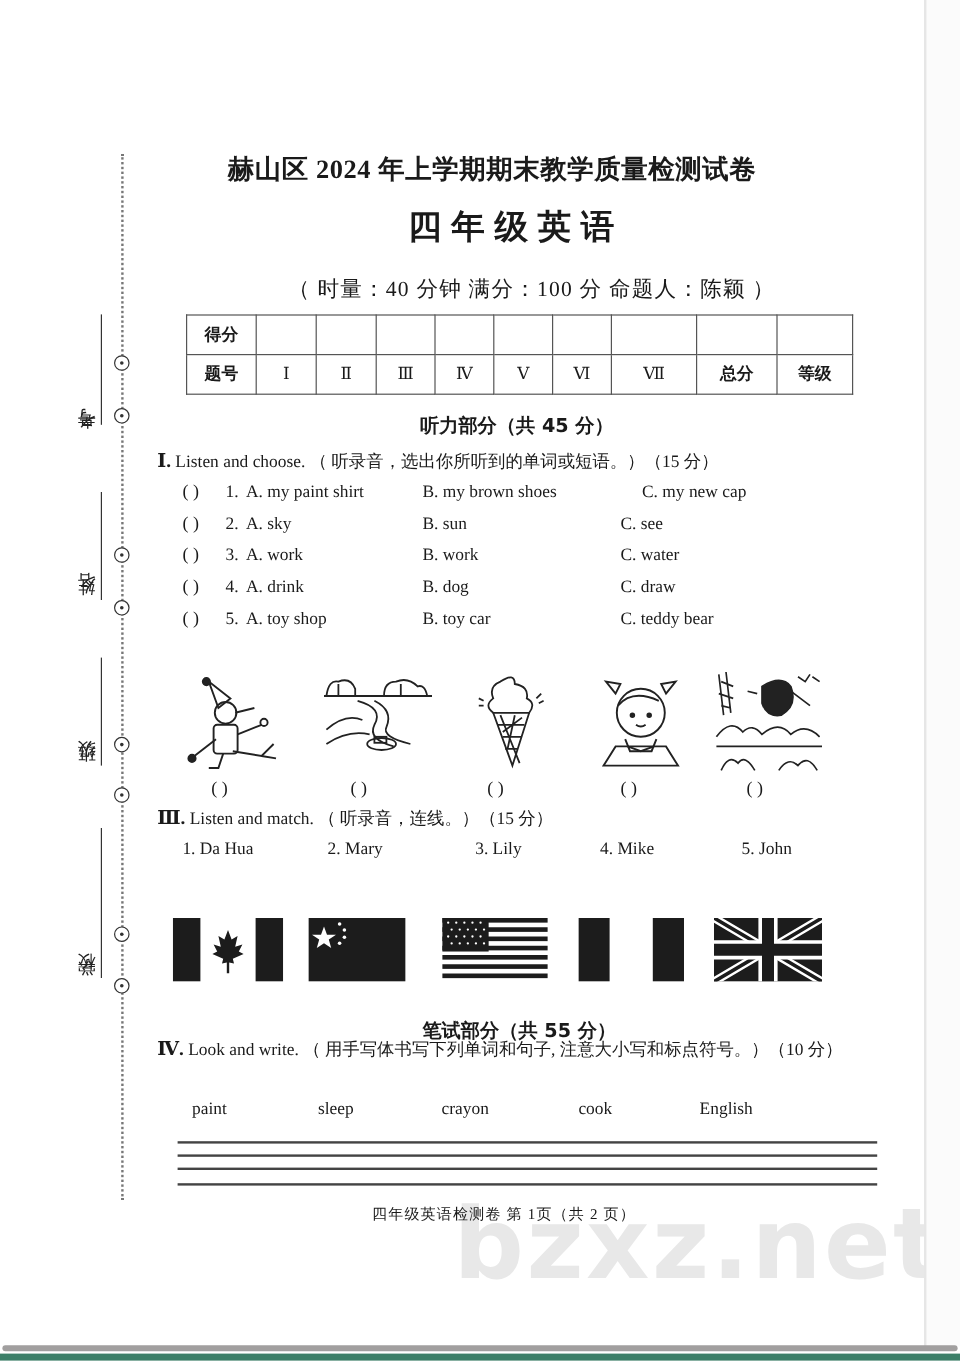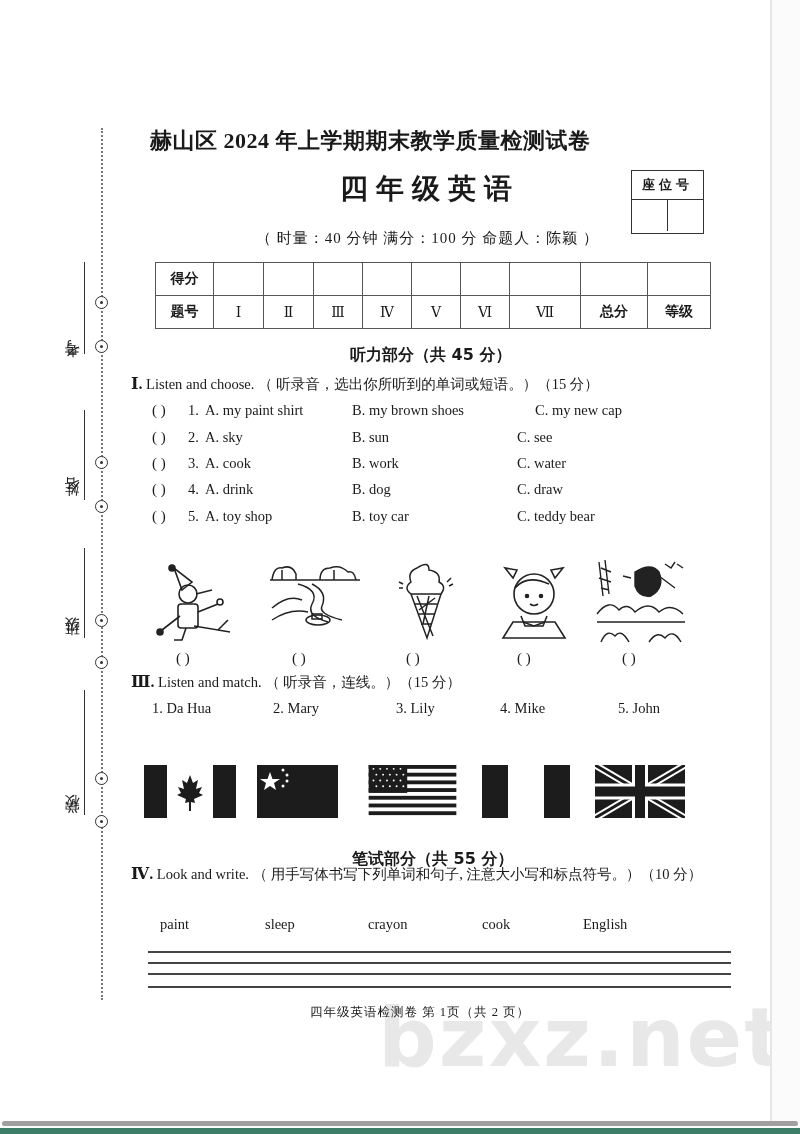--- a/index.html
+++ b/index.html
@@ -12,23 +12,23 @@
 
   
   .dotline{position:absolute;left:101px;top:128px;width:0;height:872px;border-left:2px dotted #777;}
   .hole{position:absolute;left:95px;width:11px;height:11px;border:1.5px solid #333;border-radius:50%;background:#fff;}
   .hole::after{content:"";position:absolute;left:4px;top:4px;width:3px;height:3px;background:#333;border-radius:50%;}
   .margin-label{position:absolute;left:63px;writing-mode:vertical-rl;transform:rotate(180deg);
        font-family:"DejaVu Sans",sans-serif;font-size:15px;letter-spacing:4px;color:#222;}
   .margin-line{position:absolute;left:84px;width:0;border-left:1.5px solid #333;}
 
   .abs{position:absolute;}
-  .title{left:150px;top:126px;width:520px;text-align:left;font-size:22px;font-weight:bold;letter-spacing:0.5px;}
+  .title{left:150px;top:126px;width:520px;text-align:center;font-size:22px;font-weight:bold;letter-spacing:0.5px;}
   .subtitle{left:300px;top:170px;width:260px;text-align:center;font-size:28px;font-weight:bold;letter-spacing:8px;}
-  .info{left:240px;top:229px;font-size:15px;letter-spacing:1px;margin-left:16px;}
+  .info{left:240px;top:229px;font-size:18px;letter-spacing:1px;}
   .seat{left:631px;top:170px;width:71px;height:62px;border:1.5px solid #333;}
   .seat .hdr{height:28px;border-bottom:1.5px solid #333;text-align:center;line-height:28px;font-size:13px;font-weight:bold;letter-spacing:4px;font-family:"DejaVu Sans",sans-serif;}
   .seat .cells{display:flex;height:31px;}
   .seat .cells div{flex:1;}
   .seat .cells div:first-child{border-right:1.5px solid #333;}
 
   table.score{position:absolute;left:155px;top:262px;border-collapse:collapse;font-size:14px;}
   table.score td{border:1.2px solid #555;height:32px;text-align:center;padding:0;}
   table.score td.lbl{font-family:"DejaVu Sans",sans-serif;font-weight:bold;font-size:14px;}
 
@@ -64,27 +64,20 @@
   <div class="margin-line" style="top:410px;height:90px"></div>
   <div class="margin-label" style="top:500px">姓名</div>
   <div class="margin-line" style="top:548px;height:90px"></div>
   <div class="margin-label" style="top:640px">班级</div>
   <div class="margin-line" style="top:690px;height:125px"></div>
   <div class="margin-label" style="top:818px">学校</div>
 
   <div class="abs title">赫山区 2024 年上学期期末教学质量检测试卷</div>
   <div class="abs subtitle">四年级英语</div>
   <div class="abs info">（ 时量：40 分钟    满分：100 分   命题人：陈颖 ）</div>
-  <div class="abs seat">
-    <div class="hdr">座位号</div>
-    <div class="cells">
-      <div></div>
-      <div></div>
-    </div>
-  </div>
 
   <table class="score">
     <tbody>
         <tr>
       <td class="lbl">得分</td>
       <td></td>
       <td></td>
       <td></td>
       <td></td>
       <td></td>
@@ -127,21 +120,21 @@
     <div>
       <span class="paren" style="left:152px;top:429px">(      )</span>
       <span class="opt" style="left:188px;top:429px">2.</span>
       <span class="opt" style="left:205px;top:429px">A. sky</span>
       <span class="opt" style="left:352px;top:429px">B. sun</span>
       <span class="opt" style="left:517px;top:429px">C. see</span>
     </div>
     <div>
       <span class="paren" style="left:152px;top:455px">(      )</span>
       <span class="opt" style="left:188px;top:455px">3.</span>
-      <span class="opt" style="left:205px;top:455px">A. cook</span>
+      <span class="opt" style="left:205px;top:455px">A. work</span>
       <span class="opt" style="left:352px;top:455px">B. work</span>
       <span class="opt" style="left:517px;top:455px">C. water</span>
     </div>
     <div>
       <span class="paren" style="left:152px;top:481px">(      )</span>
       <span class="opt" style="left:188px;top:481px">4.</span>
       <span class="opt" style="left:205px;top:481px">A. drink</span>
       <span class="opt" style="left:352px;top:481px">B. dog</span>
       <span class="opt" style="left:517px;top:481px">C. draw</span>
     </div>

